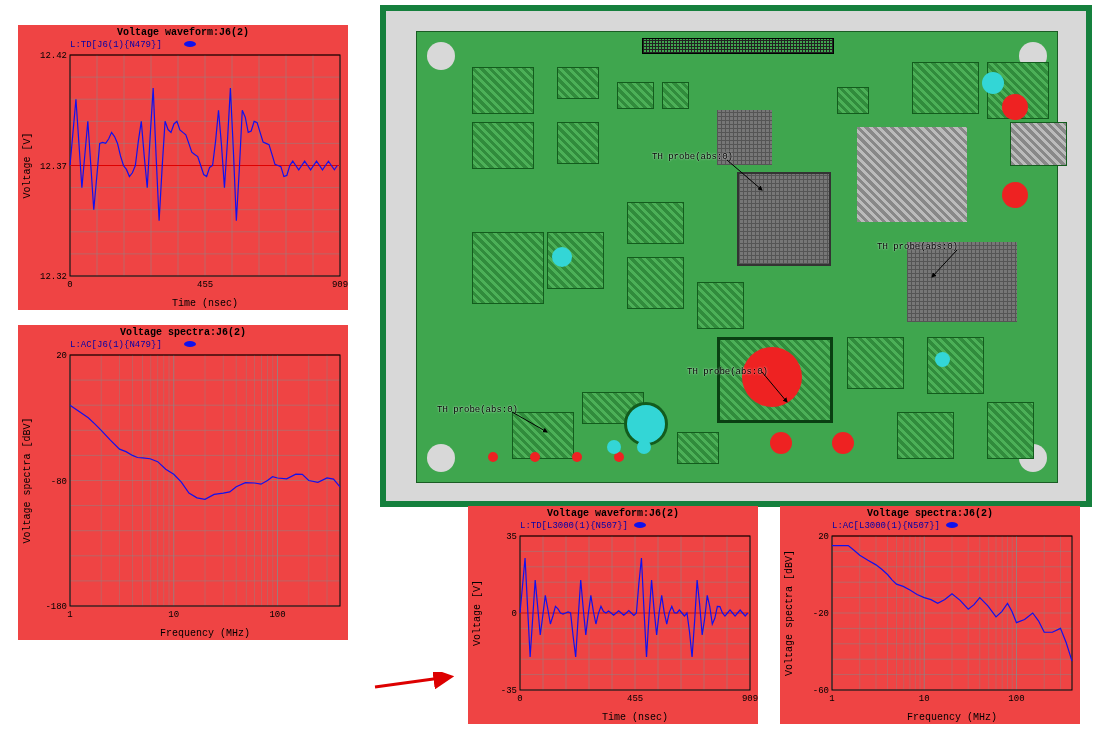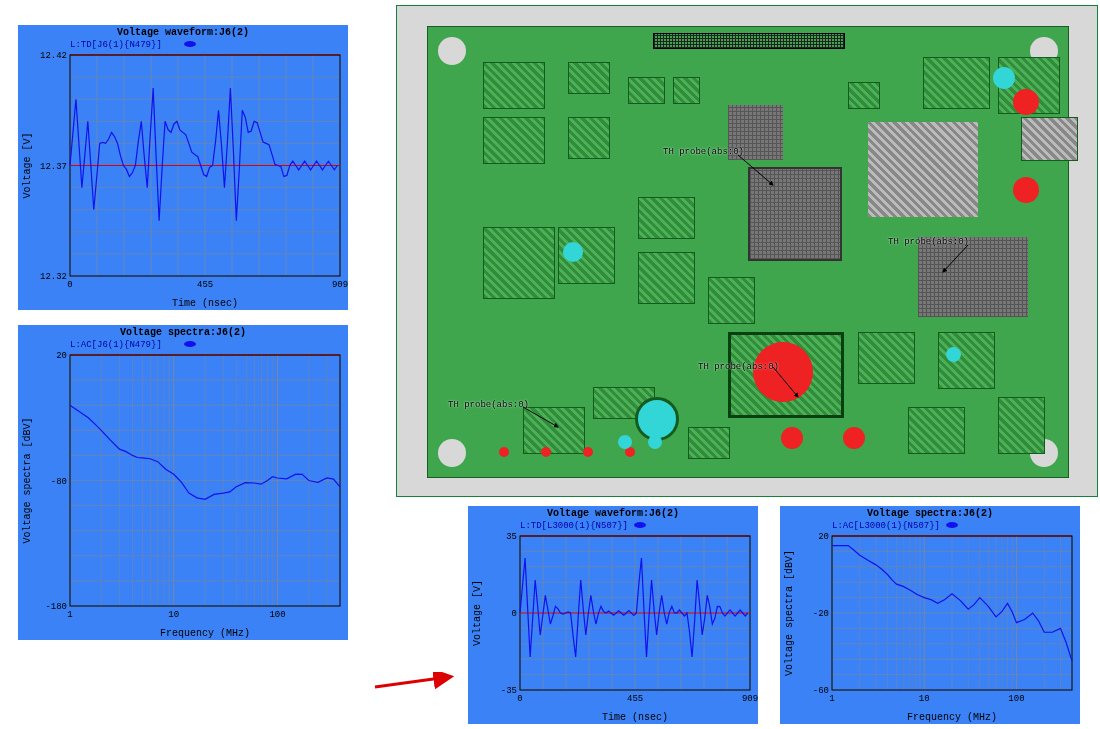--- a/index.html
+++ b/index.html
@@ -8,32 +8,31 @@
     width: 1100px;
     height: 729px;
     background: #fff;
     font-family: "Courier New", monospace;
     font-size: 10px;
     position: relative;
     overflow: hidden;
   }
   .chart {
     position: absolute;
-    background: #3b82f6;
+    background: #ef4444;
   }
   .chart text { font-family: "Courier New", monospace; }
   .pcb-panel {
     position: absolute;
     left: 380px;
     top: 5px;
     width: 700px;
     height: 490px;
     background: #d8d8d8;
-    border: 1px solid #15803d;
-    margin-left: 16px;
+    border: 6px solid #15803d;
   }
   .pcb-board {
     position: absolute;
     left: 30px;
     top: 20px;
     width: 640px;
     height: 450px;
     background: #3fa64e;
     border: 1px solid #1a5c24;
   }

